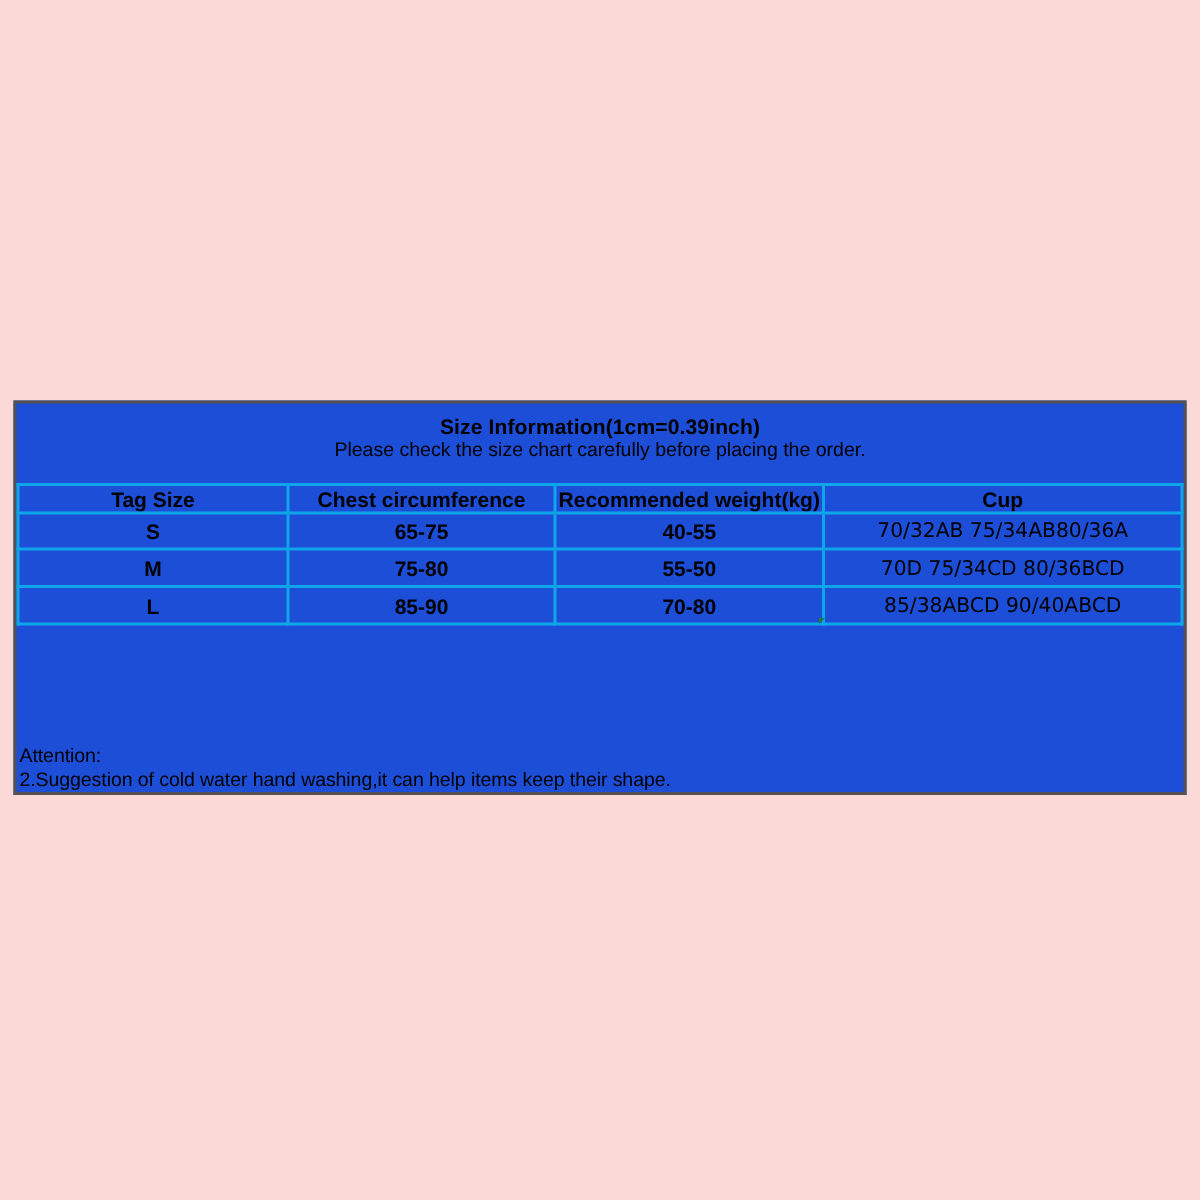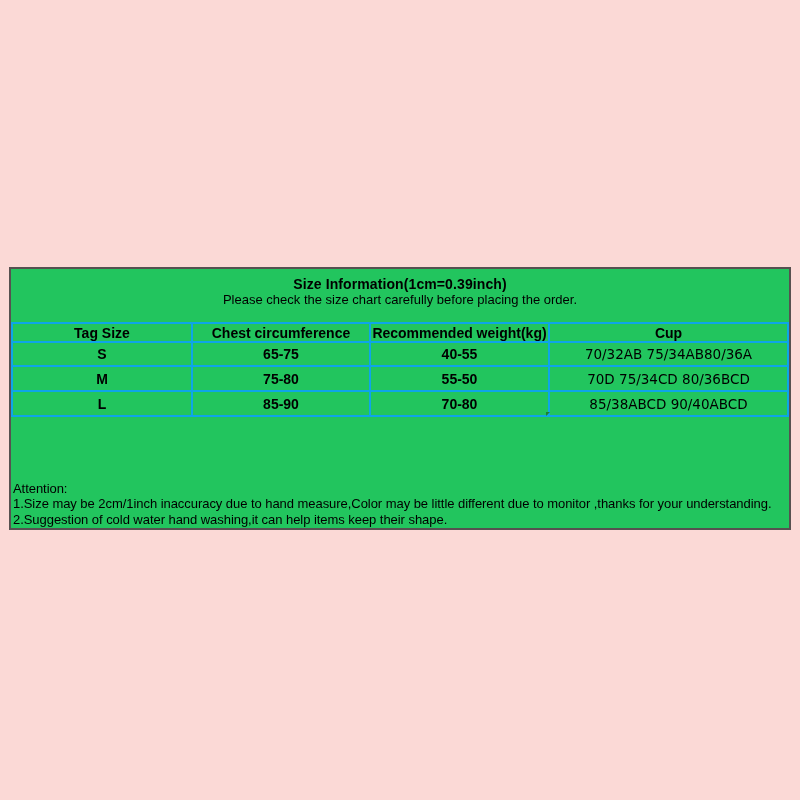--- a/index.html
+++ b/index.html
@@ -21,21 +21,21 @@
   }
   
   .size-box {
     position: absolute;
     left: 9px;
     top: 267px;
     width: 782px;
     height: 263px;
     box-sizing: border-box;
     border: 2px solid #565150;
-    background: #22c55e;
+    background: #1d4ed8;
   }
   .title-block {
     height: 53px;
     text-align: center;
     overflow: hidden;
   }
   .title {
     padding-top: 7px;
     font-size: 14px;
     font-weight: bold;
@@ -138,18 +138,17 @@
           <td>70-80</td>
           <td class="cup-cell">85/38ABCD 90/40ABCD</td>
         </tr>
       </tbody>
     </table>
 
     <div class="green-marker"></div>
 
     <div class="attention">
       <div class="att-line">Attention:</div>
-      <div class="att-line">1.Size may be 2cm/1inch inaccuracy due to hand measure,Color may be little different due to monitor ,thanks for your understanding.</div>
       <div class="att-line">2.Suggestion of cold water hand washing,it can help items keep their shape.</div>
     </div>
 
   </div>
 </div>
 
 </body></html>

